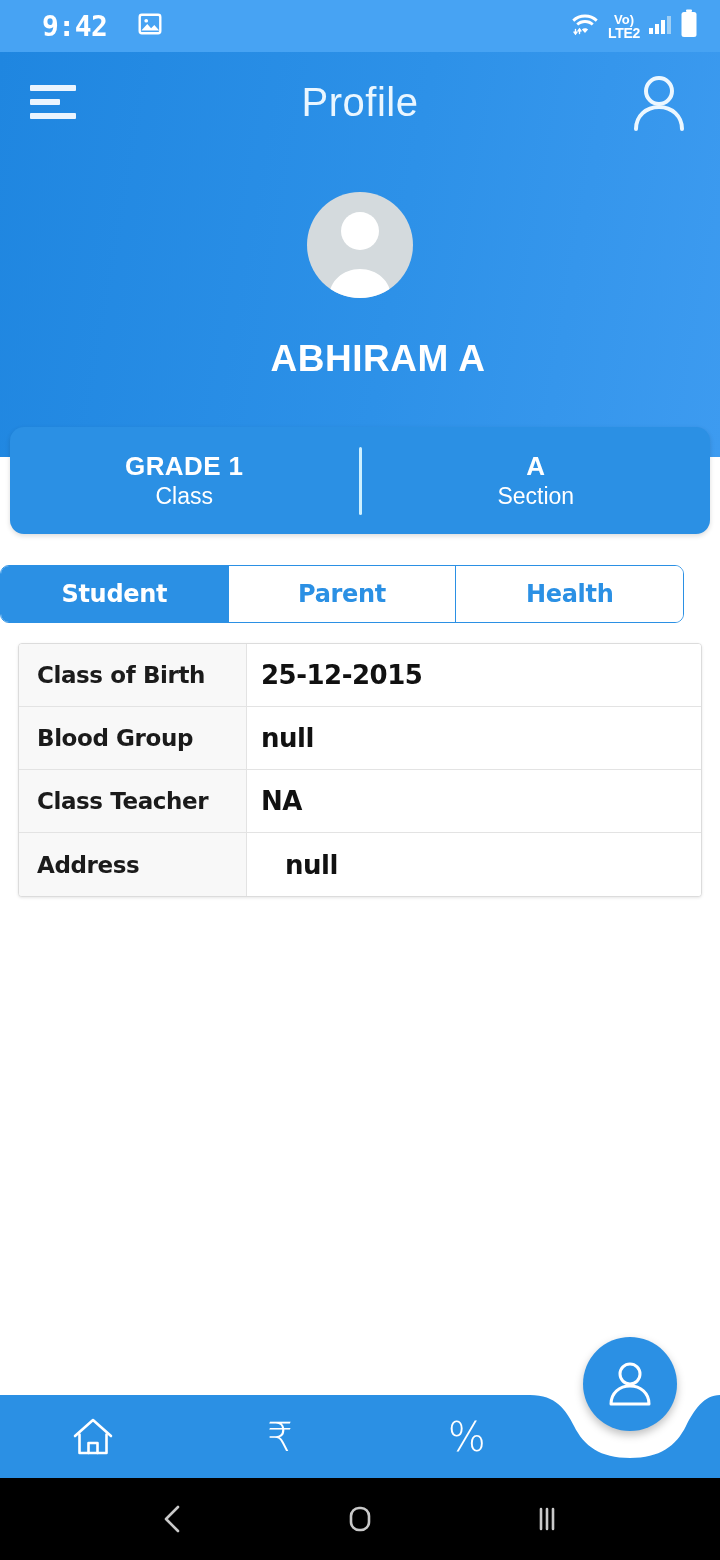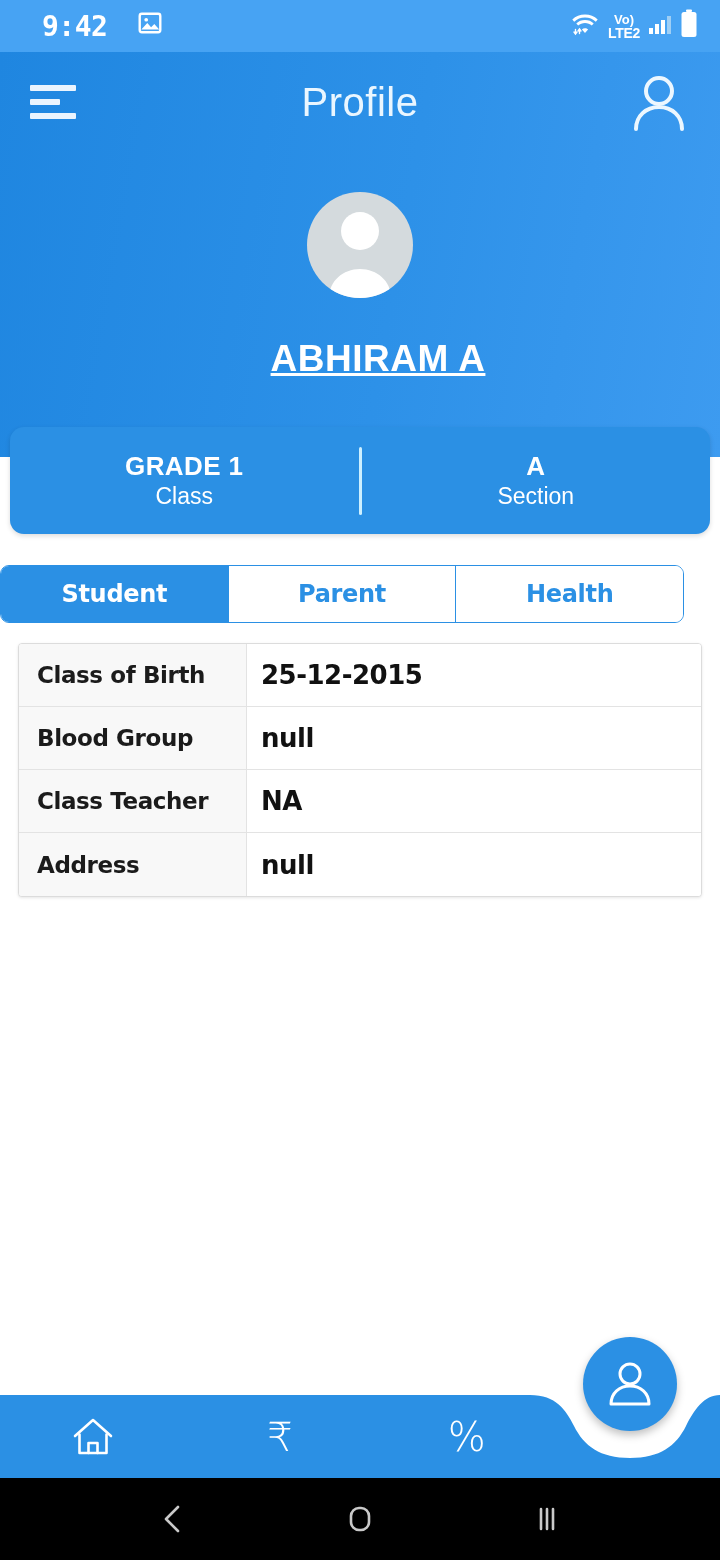--- a/index.html
+++ b/index.html
@@ -25,21 +25,21 @@
     position: absolute;
     top: 0; left: 0;
     width: 720px;
     height: 52px;
     background: #47a3f3;
     display: flex;
     align-items: center;
     justify-content: space-between;
     padding: 0 22px 0 42px;
   }
-  .status-left { display: flex; gap: 30px; }
+  .status-left { display: flex; align-items: center; gap: 30px; }
   .status-time {
     color: #ffffff;
     font-size: 28px;
     font-weight: bold;
     font-family: "DejaVu Sans Mono", monospace;
     letter-spacing: -0.5px;
   }
   .status-right { display: flex; align-items: center; gap: 7px; }
   .volte-block {
     display: flex; flex-direction: column;
@@ -108,21 +108,20 @@
     display: flex; align-items: flex-end; justify-content: center;
     overflow: hidden;
   }
   .student-name {
     margin-top: 40px;
     margin-left: 36px;
     color: #ffffff;
     font-size: 37px;
     font-weight: bold;
     letter-spacing: 0.5px;
-    text-decoration: underline;
   }
 
   
   .class-card {
     position: absolute;
     top: 427px; left: 10px;
     width: 700px; height: 107px;
     background: #2b90e4;
     border-radius: 14px;
     display: flex;
@@ -186,21 +185,21 @@
     border-radius: 4px;
     background: #ffffff;
     box-shadow: 0 1px 3px rgba(0,0,0,0.10);
     overflow: hidden;
   }
   .detail-row {
     display: flex;
     border-bottom: 1px solid #e3e3e3;
     min-height: 63px;
   }
-  .detail-row:last-child { border-bottom: none; }
+  .detail-row:last-child { border-bottom: none; gap: 24px; }
   .detail-label {
     width: 228px;
     background: #f8f8f8;
     display: flex; align-items: center;
     padding-left: 18px;
     font-size: 23px;
     font-weight: bold;
     color: #1b1b1b;
     font-family: "DejaVu Sans", sans-serif;
     letter-spacing: -0.4px;

